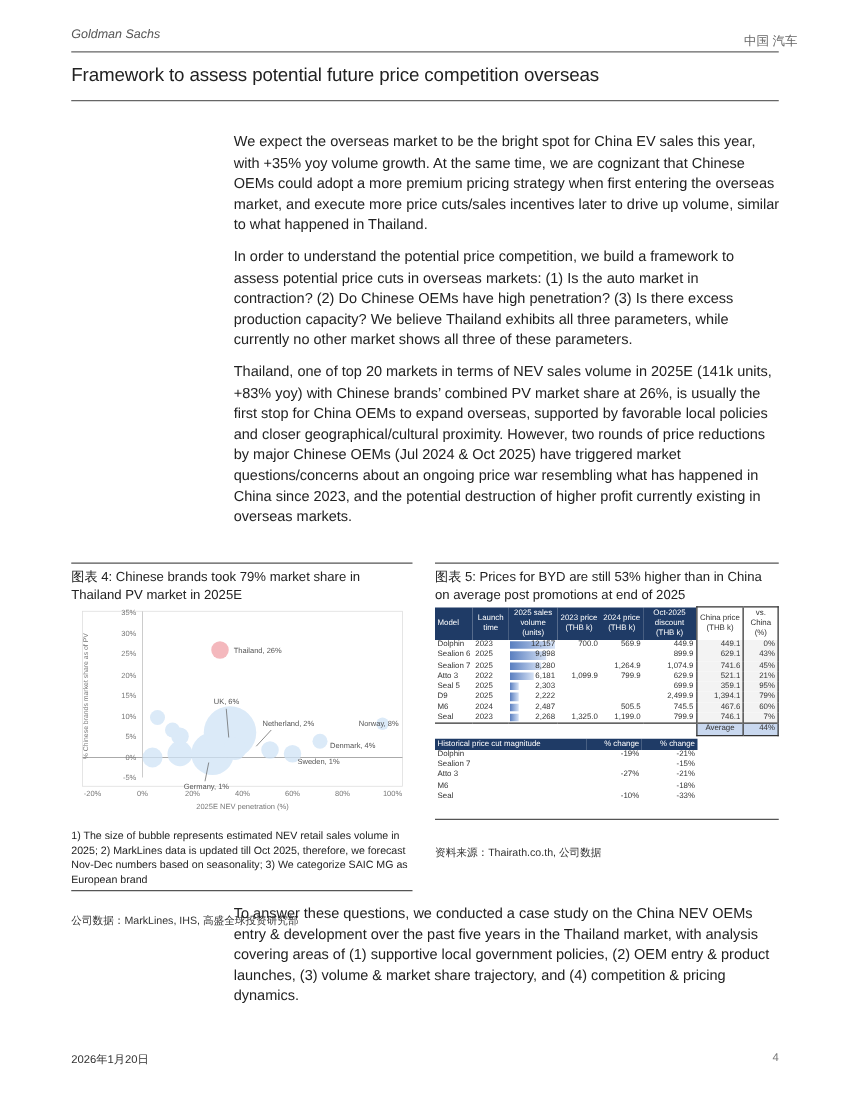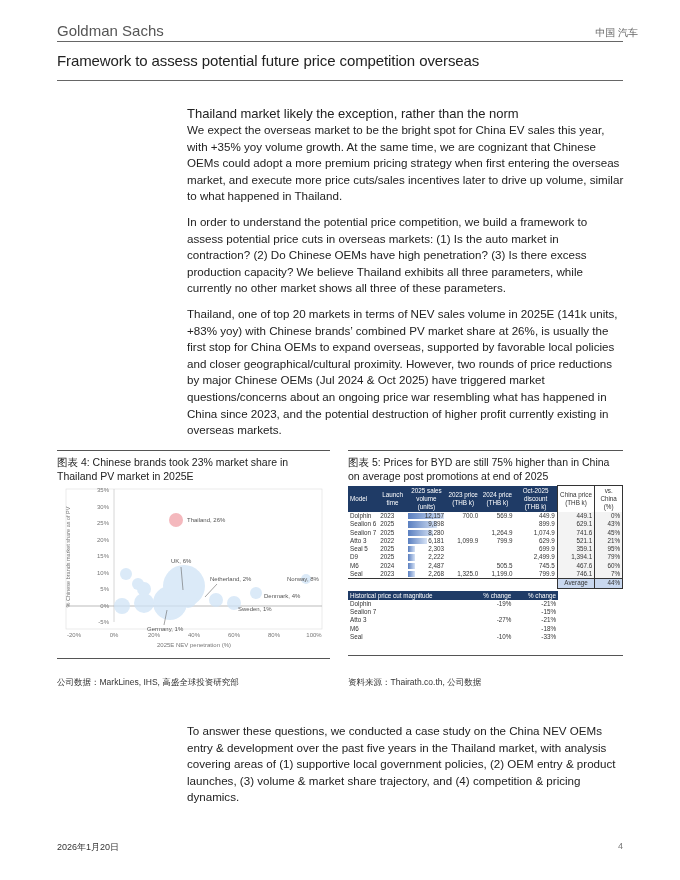--- a/index.html
+++ b/index.html
@@ -1,17 +1,17 @@
 <!DOCTYPE html>
 <html><head>
 <meta charset="utf-8">
 <style>
   html, body { margin:0; padding:0; background:#ffffff; }
   body { width:680px; height:880px; position:relative; overflow:hidden; font-family:"Liberation Sans", sans-serif; color:#222; }
-  .hdr-left { position:absolute; left:57px; top:22px; font-size:15px; color:#555; }
+  .hdr-left { position:absolute; left:57px; top:22px; font-size:10px; color:#555;font-style:italic; }
   .hdr-right { position:absolute; right:42px; top:26px; font-size:10px; color:#666; }
   .hdr-rule { position:absolute; left:57px; right:57px; top:41px; height:1px; background:#666; }
   .title { position:absolute; left:57px; top:52px; font-size:15px; color:#222; white-space:nowrap; letter-spacing:-0.1px; }
   .title-rule { position:absolute; left:57px; right:57px; top:80px; height:1px; background:#666; }
   .main { position:absolute; left:187px; width:438px; font-size:11.6px; line-height:16.6px; color:#222; }
   .main p { margin:0; }
   .sub { font-size:13px; line-height:16px; }
   .fig { position:absolute; }
   .fig-rule { height:1px; background:#555; }
   .fig-title { font-size:10.5px; line-height:14px; color:#222; margin-top:4px; }
@@ -43,29 +43,28 @@
 <body>
 
 <div class="hdr-left">Goldman Sachs</div>
 <div class="hdr-right">中国 汽车</div>
 <div class="hdr-rule"></div>
 
 <div class="title">Framework to assess potential future price competition overseas</div>
 <div class="title-rule"></div>
 
 <div class="main" style="top:106px;">
-  <p class="sub">Thailand market likely the exception, rather than the norm</p>
   <p>We expect the overseas market to be the bright spot for China EV sales this year, with +35% yoy volume growth. At the same time, we are cognizant that Chinese OEMs could adopt a more premium pricing strategy when first entering the overseas market, and execute more price cuts/sales incentives later to drive up volume, similar to what happened in Thailand.</p>
   <p style="margin-top:9px;">In order to understand the potential price competition, we build a framework to assess potential price cuts in overseas markets: (1) Is the auto market in contraction? (2) Do Chinese OEMs have high penetration? (3) Is there excess production capacity? We believe Thailand exhibits all three parameters, while currently no other market shows all three of these parameters.</p>
   <p style="margin-top:9px;">Thailand, one of top 20 markets in terms of NEV sales volume in 2025E (141k units, +83% yoy) with Chinese brands’  combined PV market share at 26%, is usually the first stop for China OEMs to expand overseas, supported by favorable local policies and closer geographical/cultural proximity. However, two rounds of price reductions by major Chinese OEMs (Jul 2024 &amp; Oct 2025) have triggered market questions/concerns about an ongoing price war resembling what has happened in China since 2023, and the potential destruction of higher profit currently existing in overseas markets.</p>
 </div>
 
 <div class="fig" style="left:57px; top:450px; width:273px;">
   <div class="fig-rule"></div>
-  <div class="fig-title">图表 4: Chinese brands took 23% market share in Thailand PV market in 2025E</div>
+  <div class="fig-title">图表 4: Chinese brands took 79% market share in Thailand PV market in 2025E</div>
   <svg width="273" height="170" viewBox="0 0 273 170" style="display:block;margin-top:2px;">
     <rect x="9" y="4" width="256" height="140" fill="none" stroke="#ddd" stroke-width="0.6"></rect>
 
     <line x1="57" y1="4" x2="57" y2="137" stroke="#ccc" stroke-width="0.8"></line>
     <line x1="9" y1="121" x2="265" y2="121" stroke="#aaa" stroke-width="0.8"></line>
     <g font-size="6" fill="#777" text-anchor="end">
       <text x="52" y="7">35%</text>
       <text x="52" y="24">30%</text>
       <text x="52" y="40">25%</text>
       <text x="52" y="57">20%</text>
@@ -108,27 +107,28 @@
       <text x="90" y="146">Germany, 1%</text>
       <text x="153" y="96">Netherland, 2%</text>
       <text x="207" y="113">Denmark, 4%</text>
       <text x="181" y="126">Sweden, 1%</text>
       <text x="230" y="96">Norway, 8%</text>
     </g>
     <line x1="124" y1="82" x2="126" y2="105" stroke="#666" stroke-width="0.6"></line>
     <line x1="107" y1="140" x2="110" y2="125" stroke="#666" stroke-width="0.6"></line>
     <line x1="160" y1="99" x2="148" y2="112" stroke="#666" stroke-width="0.6"></line>
   </svg>
+  <div class="fig-note" style="margin-top:8px;">1) The size of bubble represents estimated NEV retail sales volume in 2025; 2) MarkLines data is updated till Oct 2025, therefore, we forecast Nov-Dec numbers based on seasonality; 3) We categorize SAIC MG as European brand</div>
   <div class="fig-rule" style="margin-top:3px;"></div>
   <div class="fig-src">公司数据：MarkLines, IHS, 高盛全球投资研究部</div>
 </div>
 
 <div class="fig" style="left:348px; top:450px; width:275px;">
   <div class="fig-rule"></div>
-  <div class="fig-title">图表 5: Prices for BYD are still 75% higher than in China on average post promotions at end of 2025</div>
+  <div class="fig-title">图表 5: Prices for BYD are still 53% higher than in China on average post promotions at end of 2025</div>
   <table class="bt" style="margin-top:2px; width:275px;">
     <thead>
       <tr>
         <th style="text-align:left;">Model</th>
         <th>Launch time</th>
         <th>2025 sales volume (units)</th>
         <th>2023 price (THB k)</th>
         <th>2024 price (THB k)</th>
         <th>Oct-2025 discount (THB k)</th>
         <th class="china">China price (THB k)</th>

